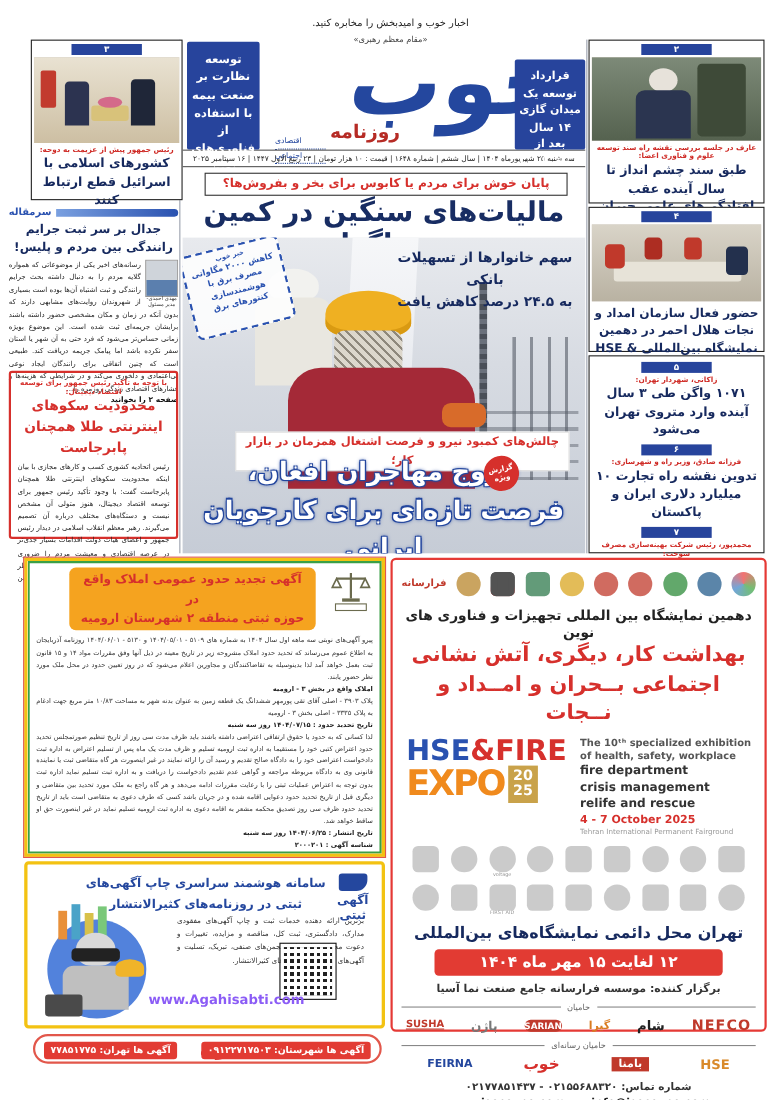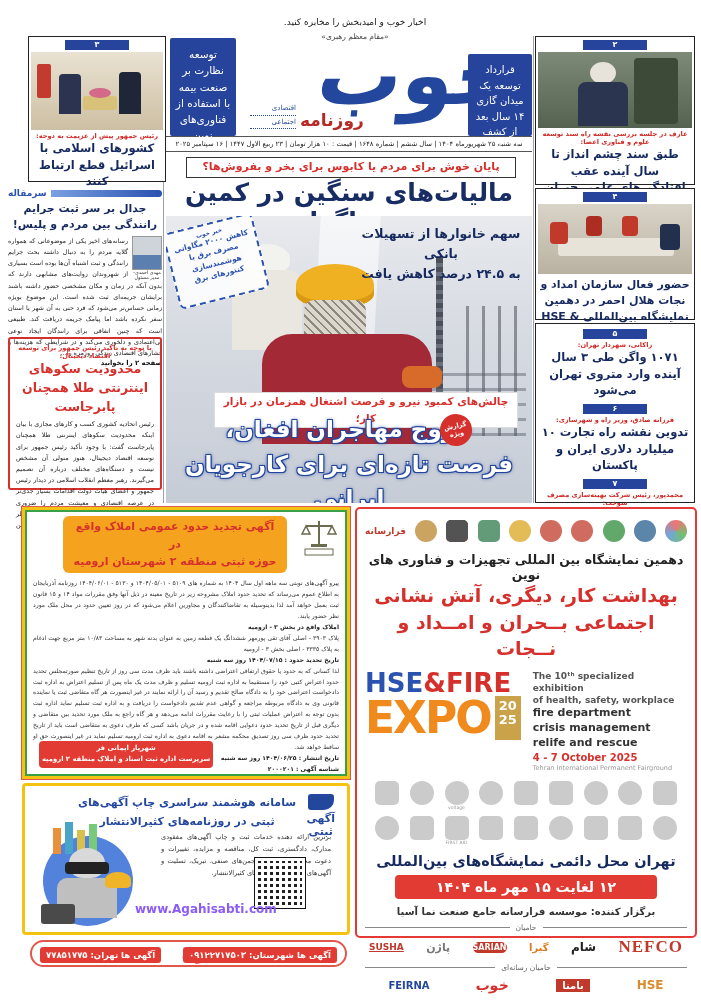--- a/index.html
+++ b/index.html
@@ -6,22 +6,22 @@
   #page{position:relative;width:701px;height:1000px;background:#ffffff;overflow:hidden;
         font-family:"DejaVu Sans","Liberation Sans",sans-serif;direction:rtl;}
   .abs{position:absolute;}
   .ltr{direction:ltr;}
   
   .vdiv{position:absolute;width:1px;background:#9aa0ad;}
   .quote{font-size:9px;color:#222;text-align:center;line-height:1.5;}
   .quote small{font-size:7.5px;color:#444;}
   .logo-main{color:#24479e;font-weight:bold;font-size:84px;line-height:0.9;transform:skewX(-6deg);}
   .logo-rooz{color:#b62b25;font-weight:bold;font-size:17px;}
-  .logo-tags{font-size:7px;color:#24479e;text-align:right;line-height:1.8;border-bottom:0;}
-  .promo{background:#27449c;color:#fff;font-weight:normal;font-size:10.5px;text-align:center;
+  .logo-tags{font-size:7px;color:#24479e;text-align:left;line-height:1.8;border-bottom:0;margin-top:20px;}
+  .promo{background:#27449c;color:#fff;font-weight:bold;font-size:10.5px;text-align:center;
          line-height:1.55;padding:8px 4px;box-sizing:border-box;border-radius:2px;}
   .dateline{font-size:6.8px;color:#222;text-align:center;border-top:1px solid #555;border-bottom:1px solid #555;
             padding:3px 0;}
   
   .card{border:1px solid #222;background:#fff;box-sizing:border-box;padding:2px;}
   .numbar{height:10px;background:#27449c;width:64px;margin:1px auto 2px;color:#fff;font-size:8px;
           line-height:10px;text-align:center;font-weight:bold;}
   .ph{position:relative;overflow:hidden;background:#cfc9bd;}
   .kick{color:#cf2b26;font-size:6.6px;font-weight:bold;text-align:center;margin-top:2px;}
   .hl{color:#16295e;font-weight:bold;text-align:center;line-height:1.45;}
@@ -239,24 +239,20 @@
       <div>آگهی تجدید حدود عمومی املاک واقع در</div>
       <div>حوزه ثبتی منطقه ۲ شهرستان ارومیه</div>
     </div>
     <div class="reg-body" style="margin-top:5px;">پیرو آگهی‌های نوبتی سه ماهه اول سال ۱۴۰۴ به شماره های ۵۱۰۹ - ۱۴۰۴/۰۵/۰۱ و ۵۱۳۰ - ۱۴۰۴/۰۶/۰۱ روزنامه آذربایجان به اطلاع عموم می‌رساند که تحدید حدود املاک مشروحه زیر در تاریخ معینه در ذیل آنها وفق مقررات مواد ۱۴ و ۱۵ قانون ثبت بعمل خواهد آمد لذا بدینوسیله به تقاضاکنندگان و مجاورین اعلام می‌شود که در روز تعیین حدود در محل ملک مورد نظر حضور یابند.</div>
     <div class="reg-body reg-bold">املاک واقع در بخش ۳ - ارومیه</div>
     <div class="reg-body">پلاک ۳۹۰۳ - اصلی آقای تقی پورمهر ششدانگ یک قطعه زمین به عنوان بدنه شهر به مساحت ۱۰/۸۳ متر مربع جهت ادغام به پلاک ۳۳۳۵ - اصلی بخش ۳ - ارومیه</div>
     <div class="reg-body reg-bold">تاریخ تحدید حدود : ۱۴۰۴/۰۷/۱۵ روز سه شنبه</div>
     <div class="reg-body">لذا کسانی که به حدود یا حقوق ارتفاقی اعتراضی داشته باشند باید ظرف مدت سی روز از تاریخ تنظیم صورتمجلس تحدید حدود اعتراض کتبی خود را مستقیما به اداره ثبت ارومیه تسلیم و ظرف مدت یک ماه پس از تسلیم اعتراض به اداره ثبت دادخواست اعتراضی خود را به دادگاه صالح تقدیم و رسید آن را ارائه نمایند در غیر اینصورت هر گاه متقاضی ثبت یا نماینده قانونی وی به دادگاه مربوطه مراجعه و گواهی عدم تقدیم دادخواست را دریافت و به اداره ثبت تسلیم نماید اداره ثبت بدون توجه به اعتراض عملیات ثبتی را با رعایت مقررات ادامه می‌دهد و هر گاه راجع به ملک مورد تحدید بین متقاضی و دیگری قبل از تاریخ تحدید حدود دعوایی اقامه شده و در جریان باشد کسی که طرف دعوی به متقاضی است باید از تاریخ تحدید حدود ظرف سی روز تصدیق محکمه مشعر به اقامه دعوی به اداره ثبت ارومیه تسلیم نماید در غیر اینصورت حق او ساقط خواهد شد.</div>
     <div class="reg-body reg-bold">تاریخ انتشار : ۱۴۰۴/۰۶/۲۵ روز سه شنبه</div>
     <div class="reg-body reg-bold">شناسه آگهی : ۲۰۰۰۲۰۱</div>
-    <div class="sigbox abs" style="left:14px;bottom:8px;width:170px;">
-      <div>شهریار ایمانی فر</div>
-      <div>سرپرست اداره ثبت اسناد و املاک منطقه ۲ ارومیه</div>
-    </div>
   </div>
 
   <div class="abs sabti-frame" style="left:22px;top:783px;width:328px;height:152px;">
     <div class="abs" style="right:12px;top:8px;text-align:center;color:#24479e;font-weight:bold;font-size:11px;line-height:1.2;">
       <div style="width:26px;height:16px;background:#24479e;border-radius:3px 3px 10px 3px;margin:0 auto 2px;"></div>
       <div>آگهی</div>
       <div>ثبتی</div>
     </div>
     <div class="sabti-title abs" style="right:50px;top:8px;width:220px;">
       <div>سامانه هوشمند سراسری چاپ آگهی‌های</div>
@@ -297,21 +293,21 @@
     <div class="expo-title" style="margin-top:6px;">دهمین نمایشگاه بین المللی تجهیزات و فناوری های نوین</div>
     <div class="expo-red">بهداشت کار، دیگری، آتش نشانی</div>
     <div class="expo-red">اجتماعی بــحران و امــداد و نــجات</div>
 
     <div style="display:flex;direction:ltr;justify-content:center;gap:12px;margin-top:8px;">
       <div style="text-align:left;">
         <div style="font-weight:bold;font-size:26px;line-height:1;">
           <span style="color:#2a52b0;">HSE</span><span style="color:#d6302c;">&amp;FIRE</span>
         </div>
         <div style="display:flex;align-items:stretch;gap:4px;">
-          <span style="color:#f08a1d;font-weight:bold;font-size:44px;line-height:1;letter-spacing:-2px;">EXPO</span>
+          <span style="color:#f08a1d;font-weight:bold;font-size:32px;line-height:1;letter-spacing:-2px;">EXPO</span>
           <span style="background:#c9a24a;color:#fff;font-weight:bold;font-size:13px;line-height:1.1;padding:3px 4px;text-align:center;">
             <span>20</span><br><span>25</span>
           </span>
         </div>
       </div>
       <div class="expo-en" style="text-align:left;">
         <div>The 10ᵗʰ specialized exhibition</div>
         <div>of health, safety, workplace</div>
         <div style="font-size:11px;color:#333;">fire department</div>
         <div style="font-size:11px;color:#333;">crisis management</div>
@@ -354,21 +350,21 @@
     <div class="expo-org" style="margin-top:7px;">برگزار کننده: موسسه فرارسانه جامع صنعت نما آسیا</div>
     <div class="divider-lbl" style="margin-top:6px;">
         <span>حامیان</span>
       </div>
     <div style="display:flex;direction:ltr;justify-content:space-between;align-items:center;margin-top:5px;padding:0 4px;">
       <span class="logo-chip" style="color:#c0392b;font-size:9px;text-decoration:underline;">SUSHA</span>
       <span class="logo-chip" style="color:#777;font-size:11px;">پاژن</span>
       <span class="logo-chip" style="color:#fff;background:#c0392b;border-radius:10px;padding:1px 0;font-size:8px;">SARIAN</span>
       <span class="logo-chip" style="color:#d97b1f;font-size:10px;">گیرا</span>
       <span class="logo-chip" style="color:#222;font-size:12px;">شام</span>
-      <span class="logo-chip" style="color:#c0392b;font-size:17px;letter-spacing:1px;font-family:Liberation Serif, serif;">NEFCO</span>
+      <span class="logo-chip" style="color:#c0392b;font-size:13px;letter-spacing:1px;">NEFCO</span>
     </div>
     <div class="divider-lbl" style="margin-top:6px;">
         <span>حامیان رسانه‌ای</span>
       </div>
     <div style="display:flex;direction:ltr;justify-content:space-around;align-items:center;margin-top:5px;">
       <span class="logo-chip" style="color:#24479e;font-size:10px;">FEIRNA</span>
       <span class="logo-chip" style="color:#d6302c;font-size:14px;transform:skewX(-8deg);">خوب</span>
       <span class="logo-chip" style="color:#fff;background:#c0392b;padding:1px 6px;font-size:10px;">بامنا</span>
       <span class="logo-chip" style="color:#d98a2b;font-size:12px;">HSE</span>
     </div>

